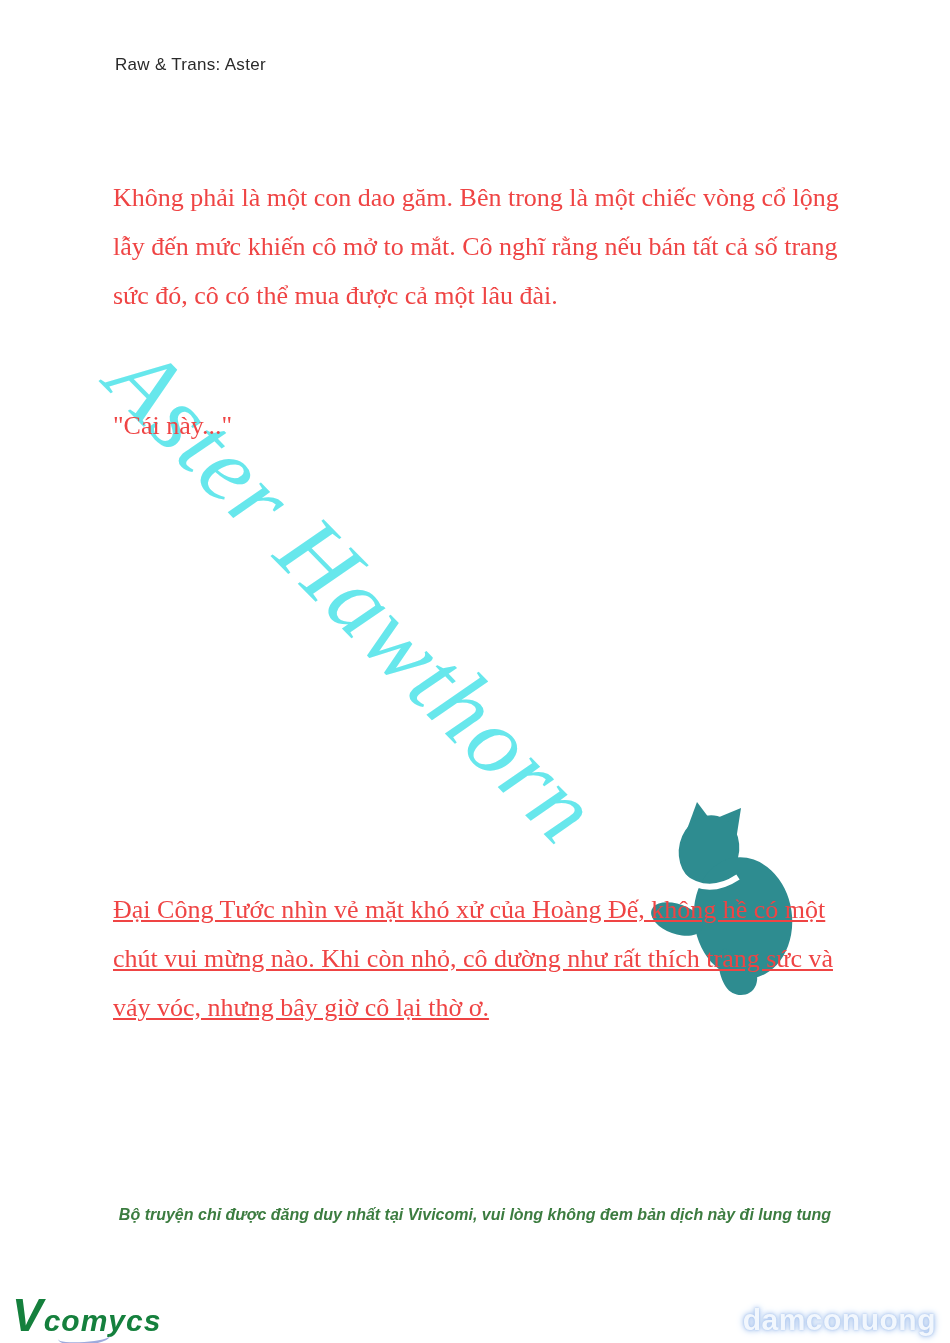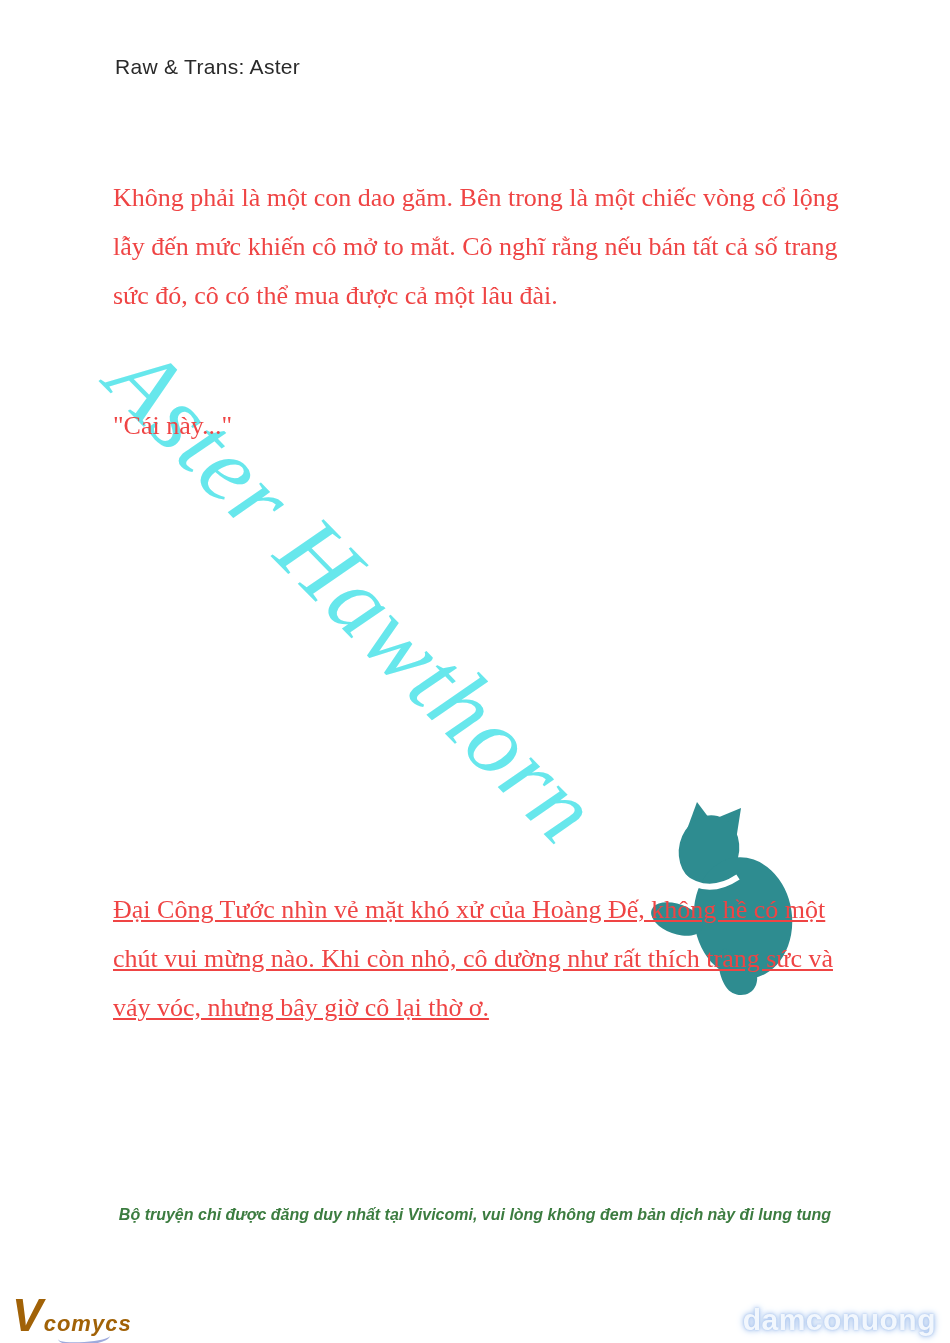--- a/index.html
+++ b/index.html
@@ -11,21 +11,21 @@
     overflow: hidden;
     font-family: "Liberation Serif", "DejaVu Serif", serif;
   }
 
   
   .header-credit {
     position: absolute;
     left: 115px;
     top: 55px;
     font-family: "Liberation Sans", "DejaVu Sans", sans-serif;
-    font-size: 21px;
+    font-size: 17px;
     color: #2a2a2a;
     letter-spacing: 0.3px;
   }
 
   
   .watermark-text {
     position: absolute;
     left: 160px;
     top: 328px;
     transform: rotate(45.5deg);
@@ -83,23 +83,23 @@
   }
 
   
   .vcomycs-logo {
     position: absolute;
     left: 12px;
     top: 1288px;
     font-family: "Liberation Sans", "DejaVu Sans", sans-serif;
     font-style: italic;
     font-weight: bold;
-    font-size: 22px;
+    font-size: 30px;
     letter-spacing: 1px;
-    color: #a16207;
+    color: #15803d;
     z-index: 2;
   }
   .vcomycs-logo::first-letter { font-size: 46px; }
   .vcomycs-swoosh {
     position: absolute;
     left: 58px;
     top: 1330px;
     width: 52px;
     height: 12px;
     border-bottom: 3px solid #9eaadc;

